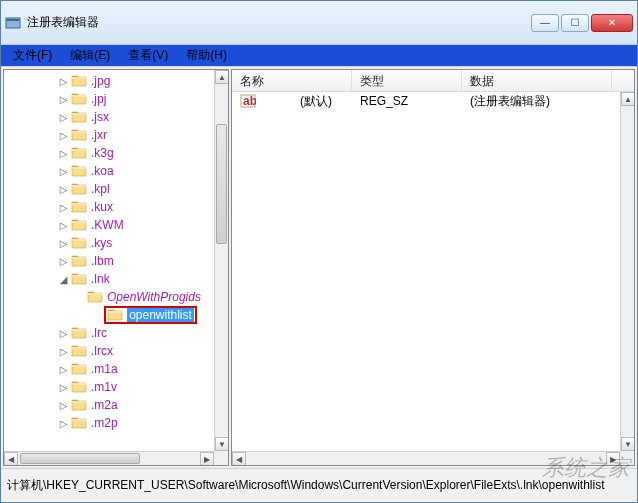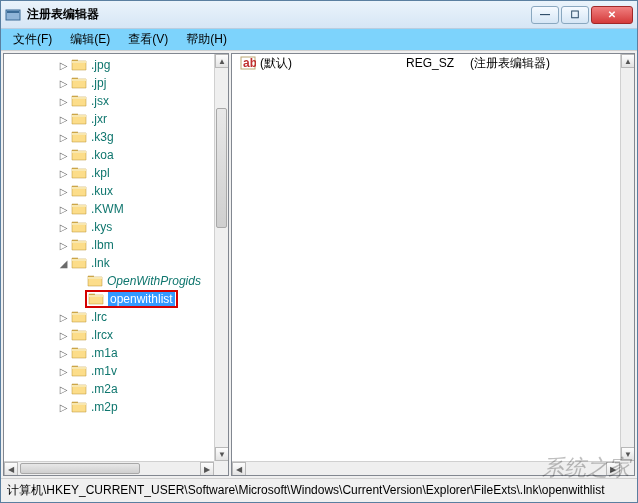--- a/index.html
+++ b/index.html
@@ -1,63 +1,63 @@
 <!DOCTYPE html>
 <html><head>
 <meta charset="utf-8">
 <style>
 * { box-sizing: border-box; margin: 0; padding: 0; font-family: "Microsoft YaHei", Tahoma, sans-serif; font-size: 12px; }
 body { background: #fff; width: 638px; height: 503px; overflow: hidden; position: relative; }
 
 .window { width: 638px; height: 503px; border: 1px solid #5a7fa0; background: #f0f0f0; display: flex; flex-direction: column; }
 
-.titlebar { height: 28px; background: linear-gradient(#eaf3fb, #d6e6f5); display: flex; align-items: center; padding: 0 4px; border-bottom: 1px solid #b8cde0; font-weight: bold; }
+.titlebar { height: 44px; background: linear-gradient(#eaf3fb, #d6e6f5); display: flex; align-items: center; padding: 0 4px; border-bottom: 1px solid #b8cde0; }
 .titlebar .icon { width: 16px; height: 16px; margin-right: 6px; }
 .titlebar .title { flex: 1; color: #000; }
 .win-controls { display: flex; gap: 2px; }
 .win-btn { width: 28px; height: 18px; border: 1px solid #8aa8c0; border-radius: 3px; background: linear-gradient(#f5faff,#d6e6f5); display: flex; align-items: center; justify-content: center; font-size: 10px; color: #2b4a66; cursor: default; }
 .win-btn.close { background: linear-gradient(#f08080,#d43a3a); border-color: #a02828; color: #fff; width: 42px; }
 
-.menubar { height: 22px; background: #7dd3fc; border-bottom: 1px solid #d0d0d0; display: flex; align-items: center; padding: 0 4px; gap: 2px; }
+.menubar { height: 22px; background: #1d4ed8; border-bottom: 1px solid #d0d0d0; display: flex; align-items: center; padding: 0 4px; gap: 2px; }
 .menu-item { padding: 2px 8px; color: #000; cursor: default; }
 
 .content { flex: 1; display: flex; padding: 2px; gap: 2px; min-height: 0; background: #f0f0f0; }
 
 .pane { background: #fff; border: 1px solid #828790; position: relative; overflow: hidden; }
 .tree-pane { width: 226px; display: flex; flex-direction: column; }
 .tree-scroll { flex: 1; overflow: hidden; position: relative; }
 .tree { position: absolute; left: 0; right: 14px; top: 0; bottom: 14px; overflow: hidden; padding: 2px 0; }
 
 .tree-row { display: flex; align-items: center; height: 18px; white-space: nowrap; padding-left: 6px; }
 .tree-row .expander { width: 11px; height: 11px; display: inline-flex; align-items: center; justify-content: center; margin-right: 2px; color: #6b6b6b; font-size: 10px; }
 .tree-row .folder { width: 16px; height: 14px; margin-right: 4px; }
-.tree-row .label { color: #0f766e; }
+.tree-row .label { color: #a21caf; }
 .tree-row.selected .label { background: #3399ff; color: #fff; padding: 0 2px; }
 .highlight-box { border: 2px solid #d40000; padding: 0 1px; margin: 0 -2px; }
 
 .hscroll, .vscroll { background: #f0f0f0; position: absolute; }
 .hscroll { bottom: 0; left: 0; right: 14px; height: 14px; border-top: 1px solid #d0d0d0; display: flex; }
 .vscroll { top: 0; right: 0; bottom: 14px; width: 14px; border-left: 1px solid #d0d0d0; display: flex; flex-direction: column; }
 .sb-btn { width: 14px; height: 14px; background: linear-gradient(#fdfdfd,#e3e3e3); border: 1px solid #b8b8b8; display: flex; align-items: center; justify-content: center; font-size: 8px; color: #555; }
 .sb-track { flex: 1; background: #efefef; position: relative; }
 .sb-thumb { position: absolute; background: linear-gradient(#e8e8e8,#cfcfcf); border: 1px solid #a8a8a8; border-radius: 2px; }
 .hscroll .sb-thumb { top: 1px; bottom: 1px; left: 2px; width: 120px; }
 .vscroll .sb-thumb { left: 1px; right: 1px; top: 40px; height: 120px; }
 .scroll-corner { position: absolute; right: 0; bottom: 0; width: 14px; height: 14px; background: #f0f0f0; }
 
 .list-pane { flex: 1; display: flex; flex-direction: column; }
 .list-header { height: 22px; display: flex; border-bottom: 1px solid #d8d8d8; background: linear-gradient(#fdfdfd,#f0f0f0); }
 .list-header .col { padding: 3px 8px; border-right: 1px solid #e0e0e0; color: #222; }
 .list-body { flex: 1; overflow: hidden; position: relative; }
 .list-rows { position: absolute; left: 0; right: 14px; top: 0; bottom: 14px; }
 .list-row { display: flex; height: 18px; align-items: center; }
-.list-row .cell { padding: 0 8px; overflow: hidden; white-space: nowrap; }
+.list-row .cell { padding: 0 8px; overflow: hidden; white-space: nowrap; gap: 40px; }
 .val-icon { width: 16px; height: 16px; margin-right: 4px; display: inline-block; }
 
-.statusbar { height: 24px; background: #f0f0f0; border-top: 1px solid #d0d0d0; display: flex; align-items: center; padding: 0 6px; color: #000; white-space: nowrap; overflow: hidden; }
+.statusbar { height: 34px; background: #f0f0f0; border-top: 1px solid #d0d0d0; display: flex; align-items: center; padding: 0 6px; color: #000; white-space: nowrap; overflow: hidden; }
 
 .watermark { position: absolute; right: 8px; bottom: 20px; color: rgba(0,0,0,0.25); font-size: 22px; font-style: italic; pointer-events: none; }
 
 svg.folder-svg { display: block; }
 </style>
 </head>
 <body>
 
 <div class="window">
 
@@ -224,21 +224,21 @@
               <span class="expander"></span>
               <span class="folder">
                 <svg class="folder-svg" width="16" height="14" viewBox="0 0 16 14">
                   <path d="M1 3 L6 3 L7 2 L1 2 Z" fill="#e6c468" stroke="#b89030" stroke-width="0.5"></path>
                   <path d="M1 3 L15 3 L15 12 L1 12 Z" fill="#fcdd8a" stroke="#b89030" stroke-width="0.5"></path>
                   <path d="M1 3 L15 3 L15 5 L1 5 Z" fill="#f8e7b0"></path>
                 </svg>
               </span>
               <span class="label">OpenWithProgids</span>
             </div>
-            <div class="tree-row selected" style="padding-left: 70px;">
+            <div class="tree-row selected" style="padding-left: 70px; justify-content: center;">
               <span class="expander"></span>
               <span class="highlight-box" style="display: inline-flex; align-items: center;">
                 <span class="folder">
                   <svg class="folder-svg" width="16" height="14" viewBox="0 0 16 14">
                     <path d="M1 3 L6 3 L7 2 L1 2 Z" fill="#e6c468" stroke="#b89030" stroke-width="0.5"></path>
                     <path d="M1 3 L15 3 L15 12 L1 12 Z" fill="#fcdd8a" stroke="#b89030" stroke-width="0.5"></path>
                     <path d="M1 3 L15 3 L15 5 L1 5 Z" fill="#f8e7b0"></path>
                   </svg>
                 </span>
                 <span class="label">openwithlist</span>
@@ -323,31 +323,36 @@
           <div class="sb-track">
               <div class="sb-thumb"></div>
             </div>
           <div class="sb-btn">▶</div>
         </div>
         <div class="scroll-corner"></div>
       </div>
     </div>
 
     <div class="pane list-pane">
+      <div class="list-header" id="list-header">
+          <div class="col" style="width: 120px;">名称</div>
+          <div class="col" style="width: 110px;">类型</div>
+          <div class="col" style="width: 150px;">数据</div>
+        </div>
       <div class="list-body">
         <div class="list-rows" id="list-rows">
             <div class="list-row">
               <div class="cell" style="width: 120px; display: flex; align-items: center;">
                 <span class="val-icon"><svg width="16" height="16" viewBox="0 0 16 16">
                     <rect x="1" y="2" width="14" height="12" fill="#fff" stroke="#bca875"></rect>
                     <text x="3" y="12" font-size="8" fill="#c03030" font-weight="bold">ab</text>
                   </svg></span>
                 <span>(默认)</span>
               </div>
-              <div class="cell" style="width: 110px; text-align: right;">REG_SZ</div>
+              <div class="cell" style="width: 110px;">REG_SZ</div>
               <div class="cell" style="width: 150px;">(注册表编辑器)</div>
             </div>
           </div>
         <div class="vscroll">
           <div class="sb-btn">▲</div>
           <div class="sb-track"></div>
           <div class="sb-btn">▼</div>
         </div>
         <div class="hscroll">
           <div class="sb-btn">◀</div>

